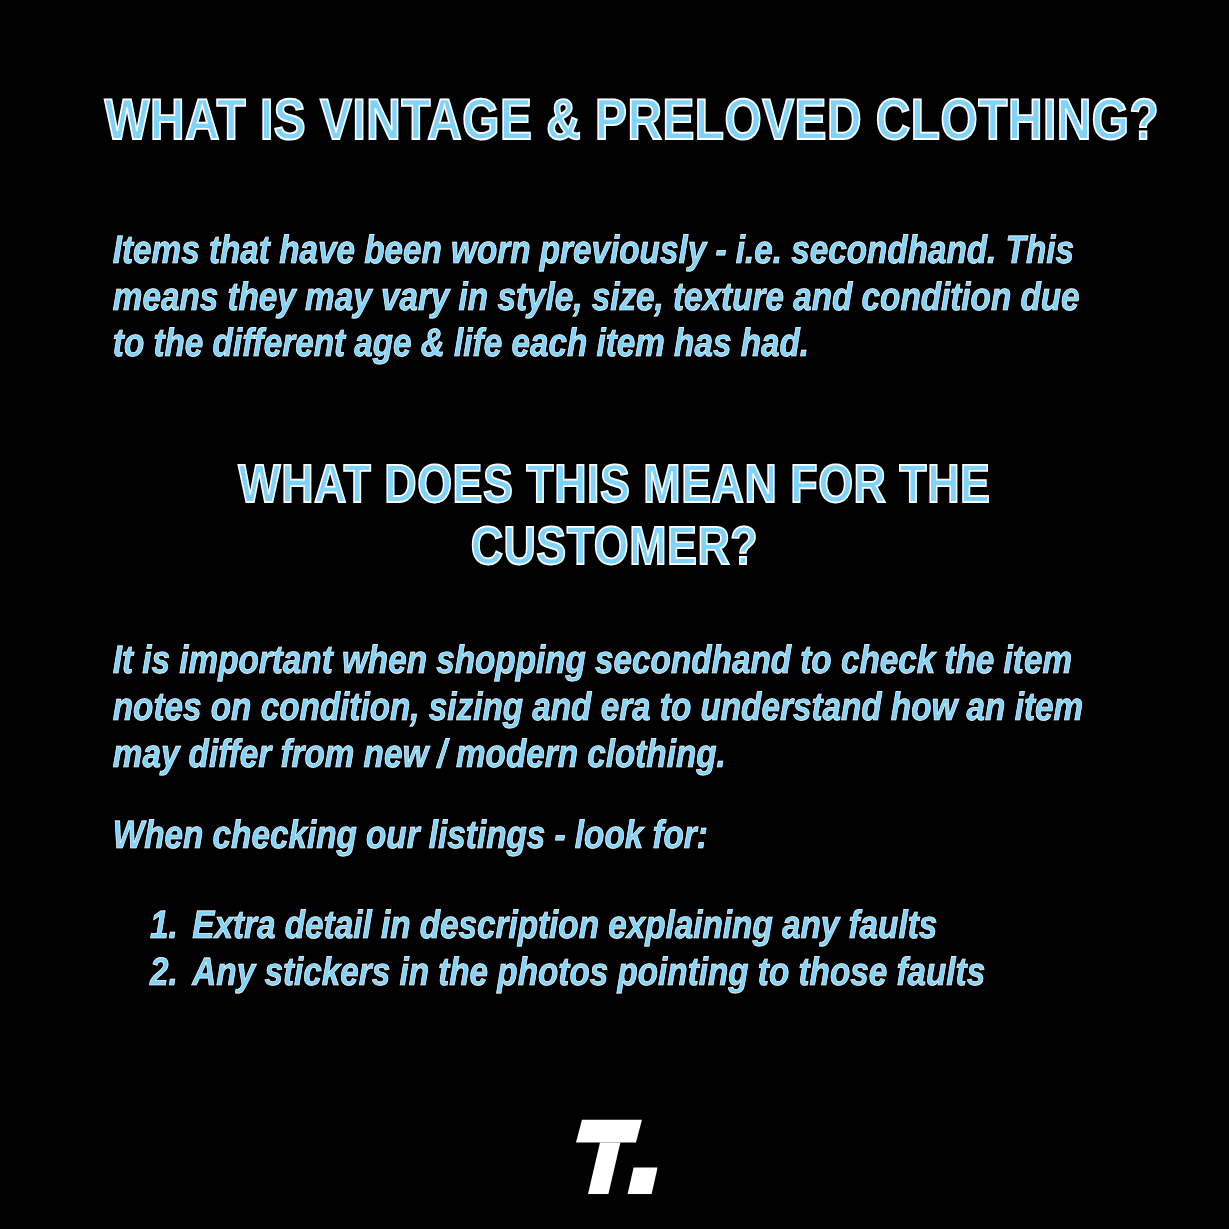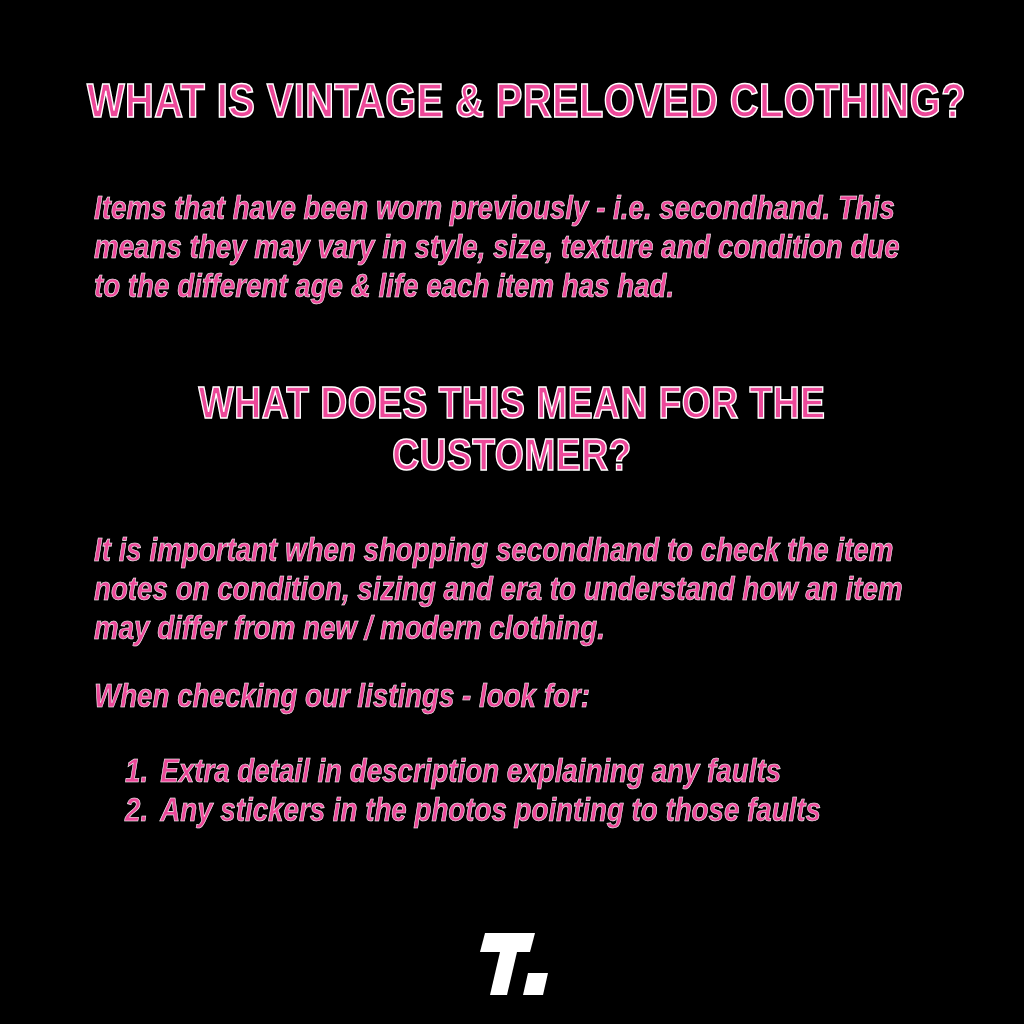--- a/index.html
+++ b/index.html
@@ -5,21 +5,21 @@
   html, body {
     margin: 0;
     padding: 0;
     background: #000000;
   }
   .canvas {
     position: relative;
     width: 1024px;
     height: 1024px;
     background: #000000;
-    color: #ec4899;
+    color: #7dd3fc;
     font-family: "Liberation Sans", sans-serif;
     overflow: hidden;
     border-radius: 23px;
   }
   
   .h1 {
     position: absolute;
     top: 72px;
     left: 0;
     width: 1024px;

